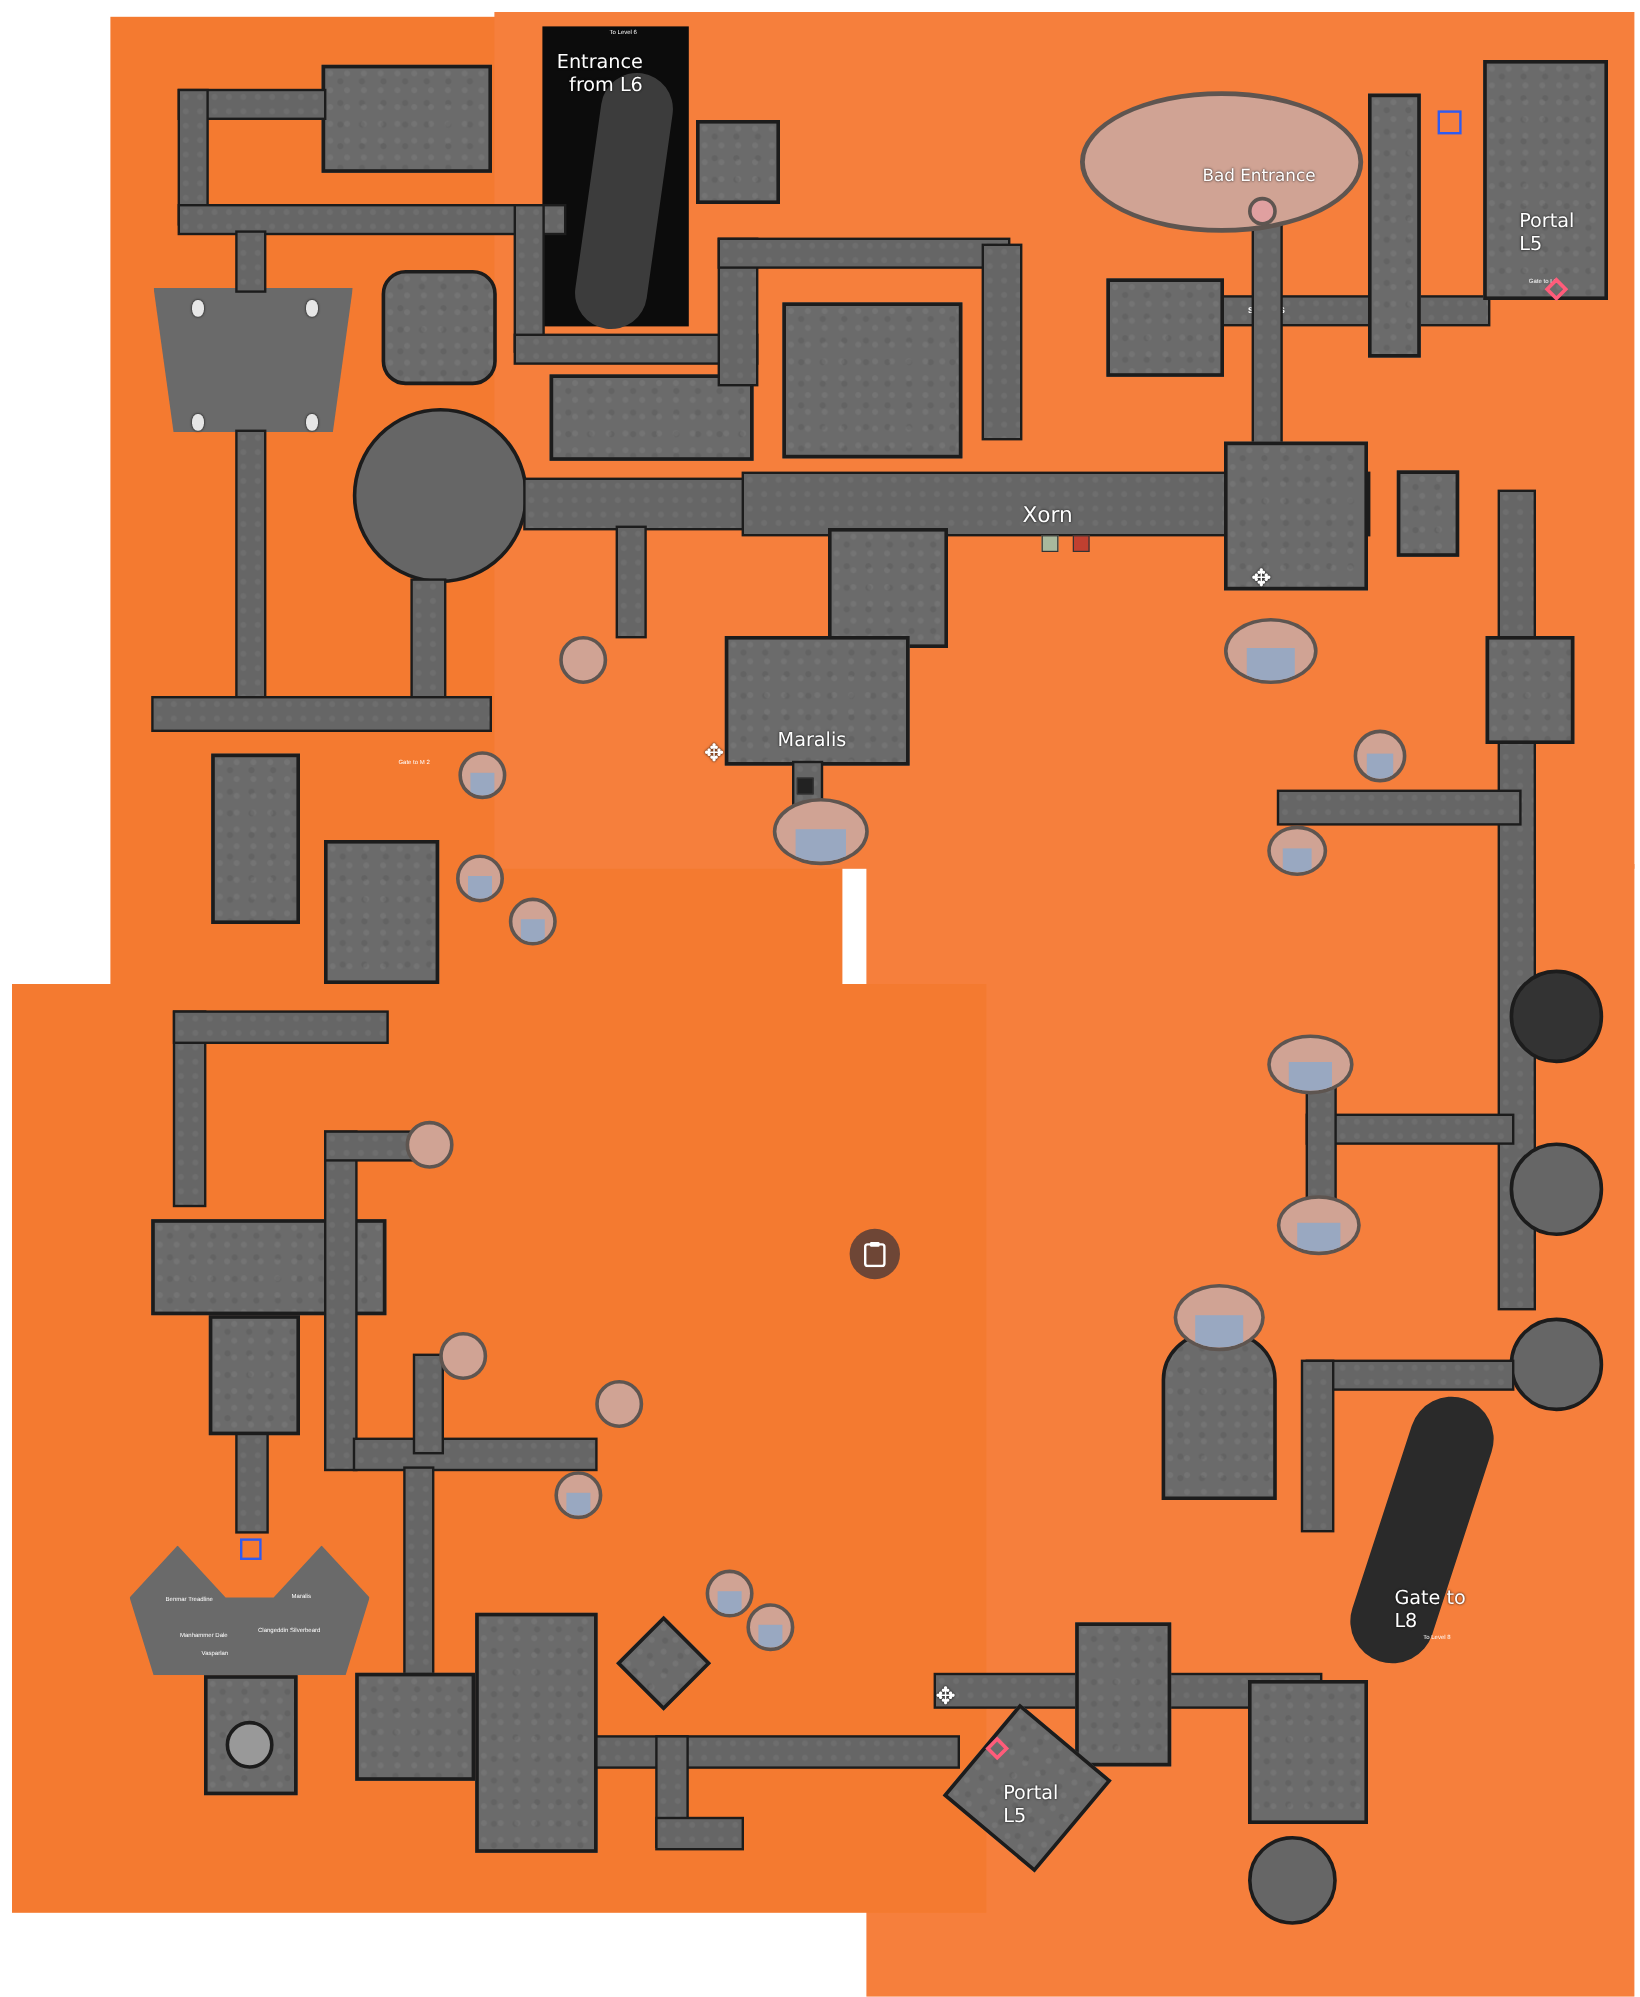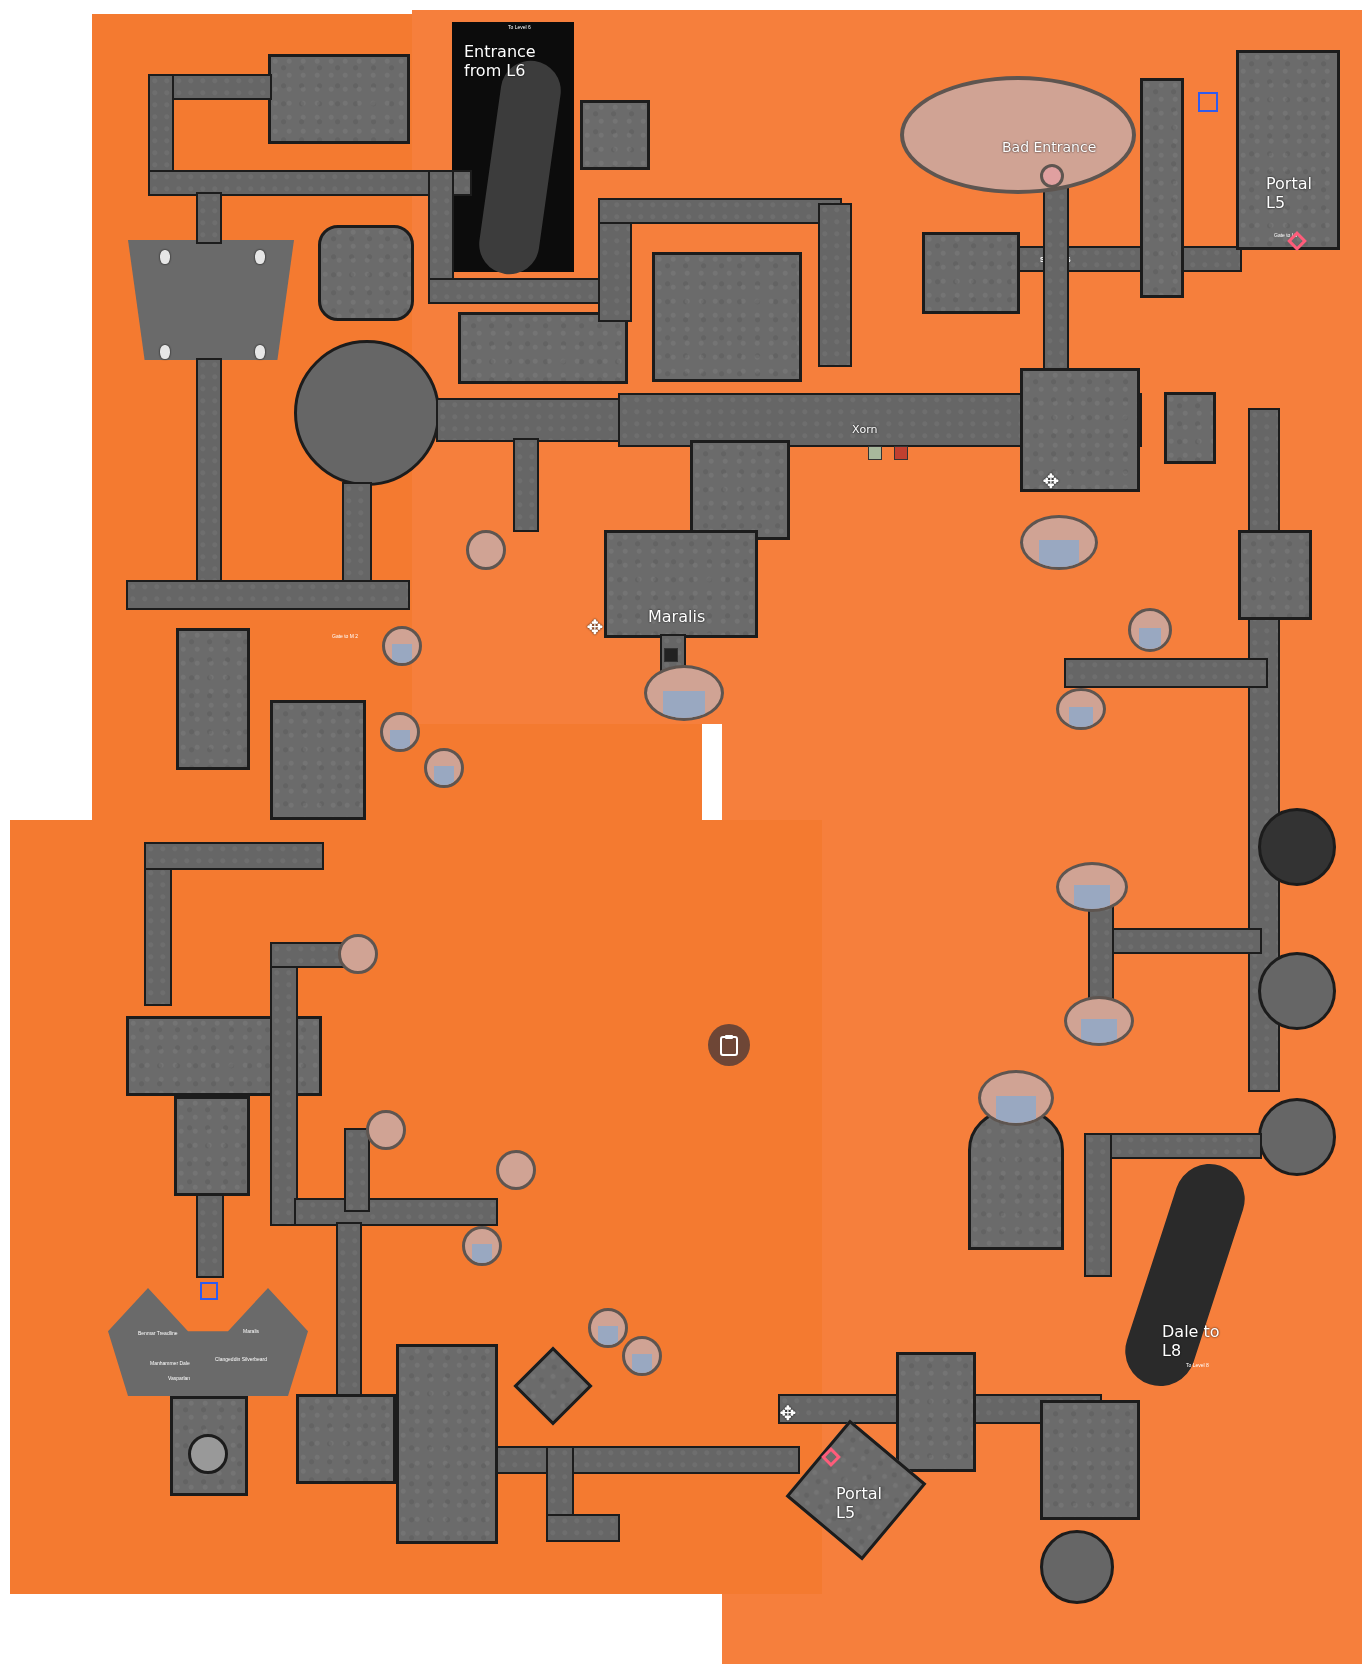--- a/index.html
+++ b/index.html
@@ -31,21 +31,21 @@
 <body>
 
 <div class="bg" style="left:92px;top:14px;width:610px;height:810px;"></div>
 <div class="bg2" style="left:412px;top:10px;width:950px;height:714px;"></div>
 <div class="bg2" style="left:722px;top:720px;width:640px;height:944px;"></div>
 <div class="bg" style="left:10px;top:820px;width:812px;height:774px;"></div>
 
 <div class="dark" style="left:452px;top:22px;width:122px;height:250px;"></div>
 <div class="river" style="left:490px;top:60px;width:60px;height:215px;transform:rotate(8deg);background:#3c3c3c;"></div>
 <div class="tiny" style="left:508px;top:24px;">To Level 6</div>
-<div class="label" style="left:464px;top:42px;">Entrance
+<div class="label" style="left:464px;top:42px;text-align:right;">Entrance
 from L6</div>
 
 <div class="room" style="left:268px;top:54px;width:142px;height:90px;"></div>
 <div class="corr" style="left:150px;top:76px;width:120px;height:22px;"></div>
 <div class="corr" style="left:150px;top:76px;width:22px;height:110px;"></div>
 <div class="corr" style="left:150px;top:172px;width:320px;height:22px;"></div>
 <div class="room" style="left:128px;top:240px;width:166px;height:120px;clip-path:polygon(0 0,100% 0,90% 100%,10% 100%);border:none;background:#6a6a6a;"></div>
 <div class="pillar" style="left:160px;top:250px;"></div>
 <div class="pillar" style="left:255px;top:250px;"></div>
 <div class="pillar" style="left:160px;top:345px;"></div>
@@ -83,39 +83,39 @@
 <div class="label" style="left:1002px;top:138px;font-size:14px;">Bad Entrance</div>
 <div class="room" style="left:1140px;top:78px;width:44px;height:220px;"></div>
 <div class="room" style="left:1236px;top:50px;width:104px;height:200px;"></div>
 <div class="sel" style="left:1198px;top:92px;width:20px;height:20px;"></div>
 <div class="label" style="left:1266px;top:174px;">Portal
 L5</div>
 <div class="tiny" style="left:1274px;top:232px;">Gate to L5</div>
 <div class="diamond" style="left:1290px;top:234px;"></div>
 
 <div class="room" style="left:1020px;top:368px;width:120px;height:124px;"></div>
-<div class="label" style="left:852px;top:420px;font-size:11px;">Xorn</div>
+<div class="label" style="left:852px;top:420px;font-size:18px;">Xorn</div>
 <div class="token" style="left:868px;top:446px;background:#a8b89c;"></div>
 <div class="token" style="left:894px;top:446px;background:#c04030;"></div>
 <div class="room" style="left:1164px;top:392px;width:52px;height:72px;"></div>
 <div class="corr" style="left:1250px;top:410px;width:28px;height:680px;"></div>
 <div class="room" style="left:1238px;top:530px;width:74px;height:90px;"></div>
 <div class="corr" style="left:1066px;top:660px;width:200px;height:26px;"></div>
 
 <div class="circle-room" style="left:1258px;top:808px;width:78px;height:78px;background:#333;"></div>
 <div class="circle-room" style="left:1258px;top:952px;width:78px;height:78px;"></div>
 <div class="circle-room" style="left:1258px;top:1098px;width:78px;height:78px;"></div>
 <div class="corr" style="left:1090px;top:930px;width:170px;height:22px;"></div>
 <div class="corr" style="left:1090px;top:880px;width:22px;height:130px;"></div>
 <div class="corr" style="left:1090px;top:1135px;width:170px;height:22px;"></div>
 <div class="corr" style="left:1086px;top:1135px;width:24px;height:140px;"></div>
 <div class="room" style="left:968px;top:1110px;width:96px;height:140px;border-radius:40px 40px 0 0;"></div>
 
 <div class="river" style="left:1150px;top:1160px;width:70px;height:230px;transform:rotate(18deg);background:#2a2a2a;"></div>
-<div class="label" style="left:1162px;top:1322px;">Dale to
+<div class="label" style="left:1162px;top:1322px;">Gate to
 L8</div>
 <div class="tiny" style="left:1186px;top:1362px;">To Level 8</div>
 
 <div class="corr" style="left:780px;top:1396px;width:320px;height:26px;"></div>
 <div class="room" style="left:1040px;top:1400px;width:100px;height:120px;"></div>
 <div class="circle-room" style="left:1040px;top:1530px;width:74px;height:74px;"></div>
 <div class="room" style="left:896px;top:1352px;width:80px;height:120px;"></div>
 <div class="room" style="left:806px;top:1440px;width:100px;height:100px;transform:rotate(40deg);"></div>
 <div class="label" style="left:836px;top:1484px;">Portal
 L5</div>

